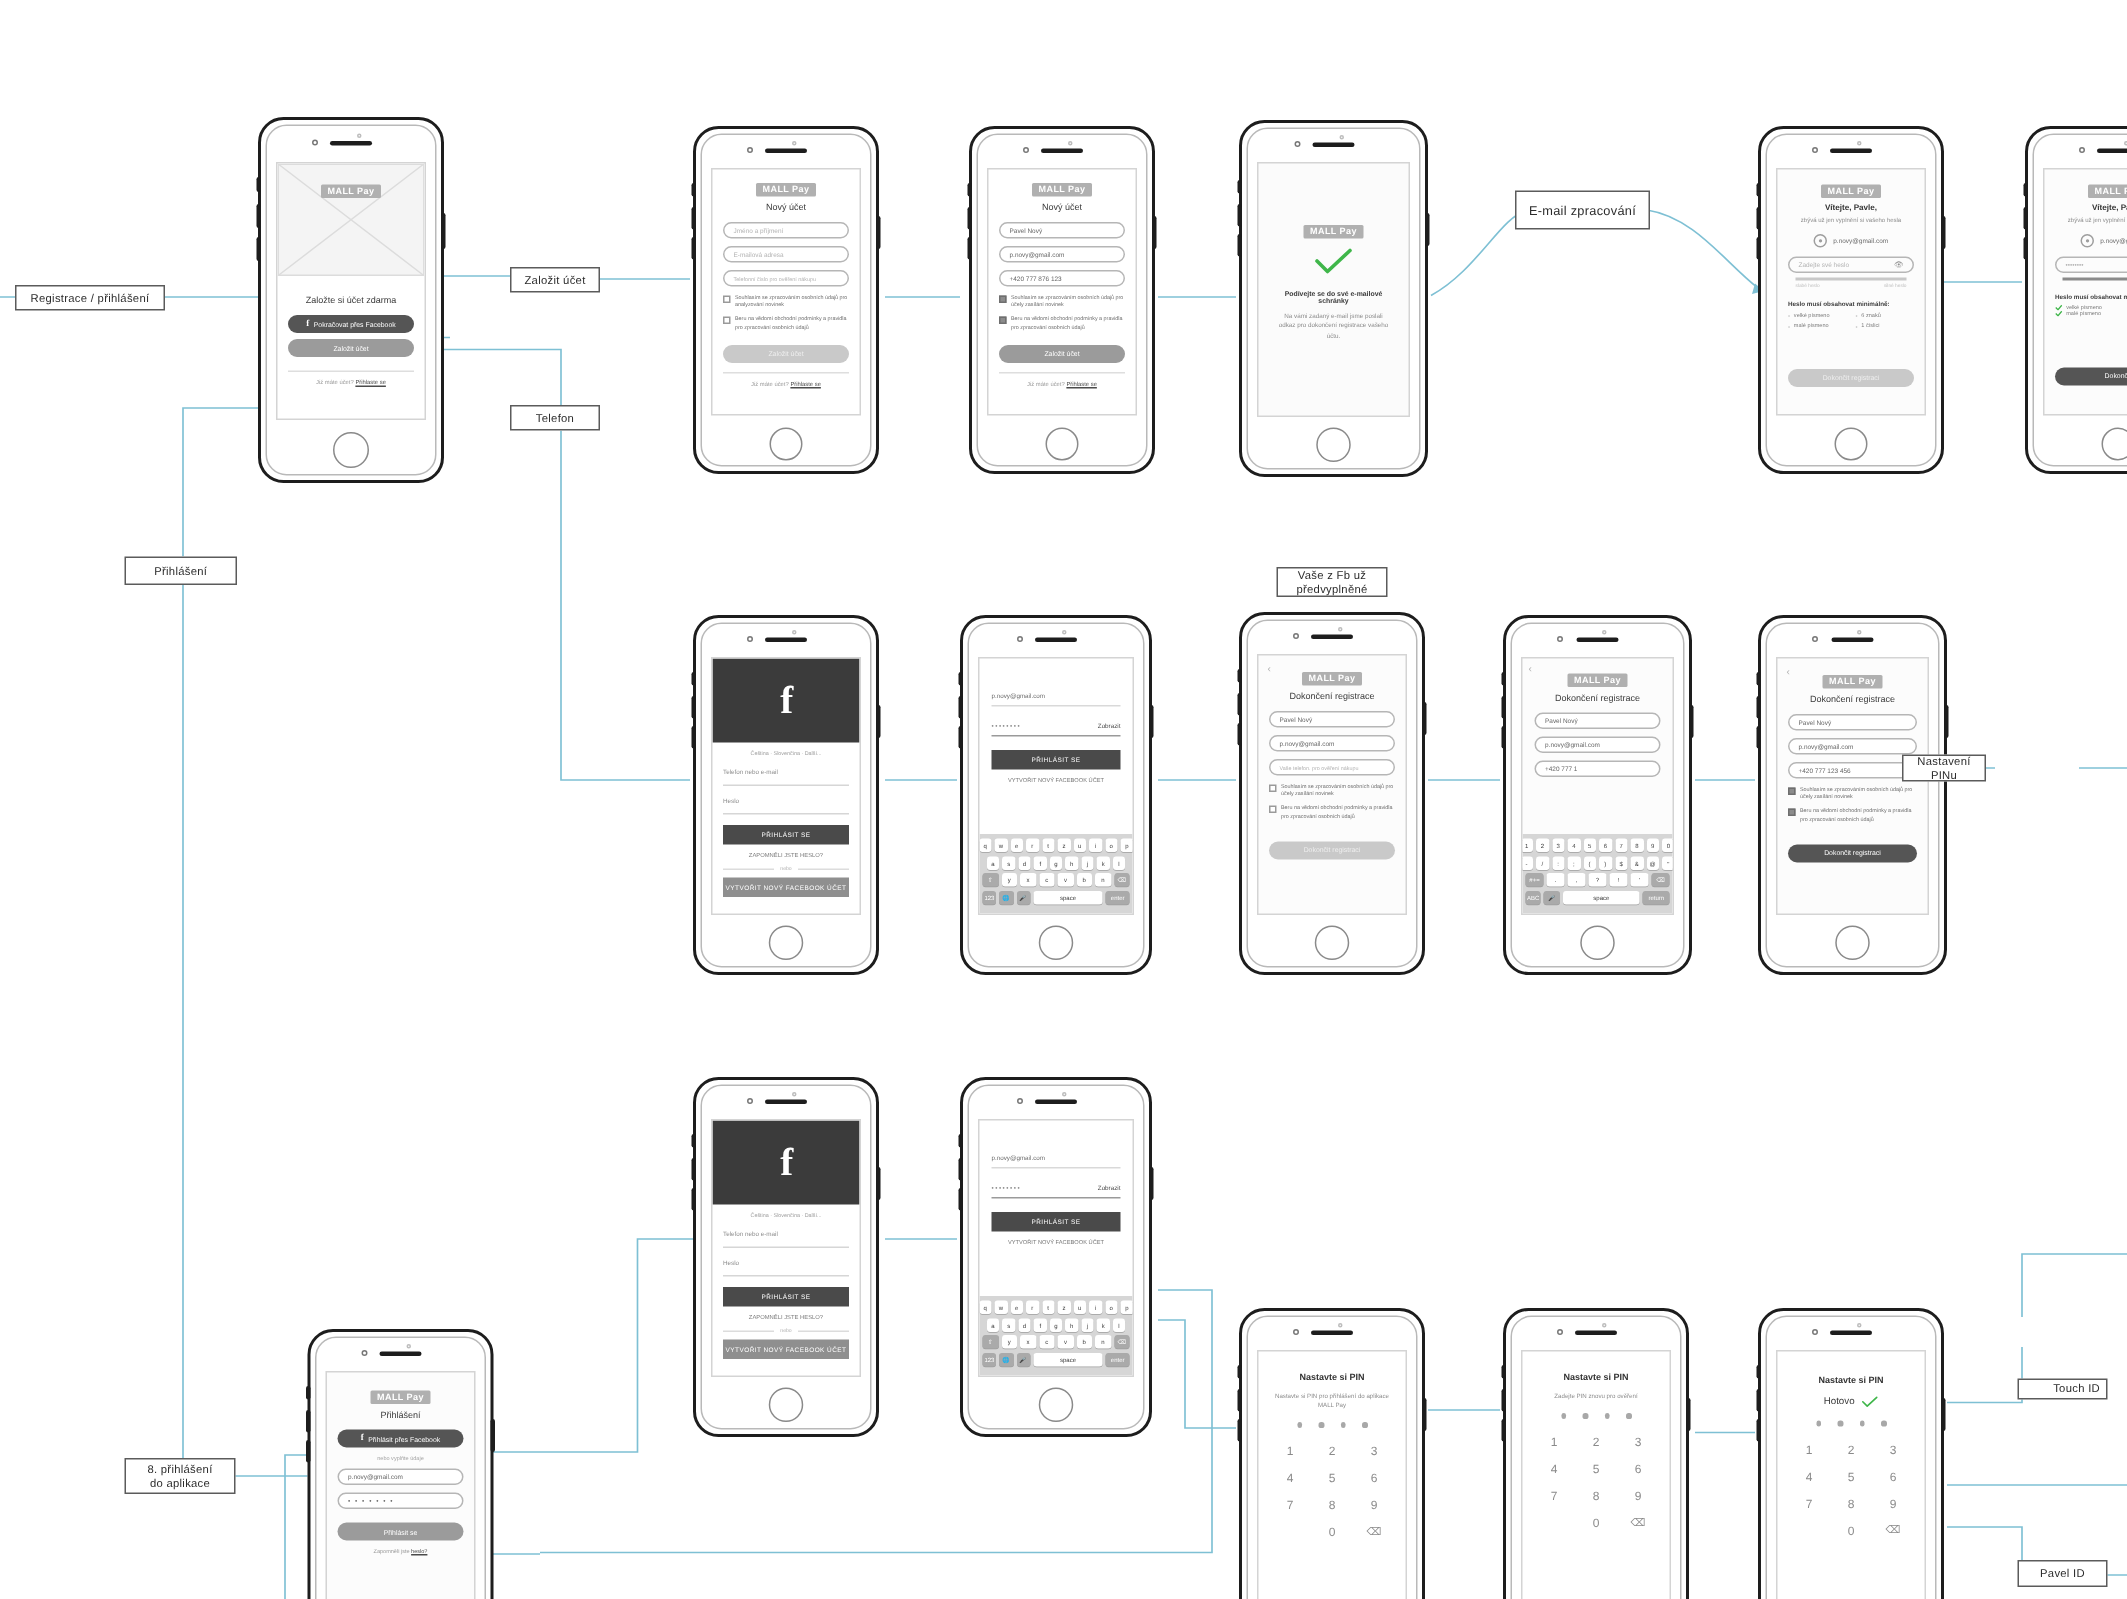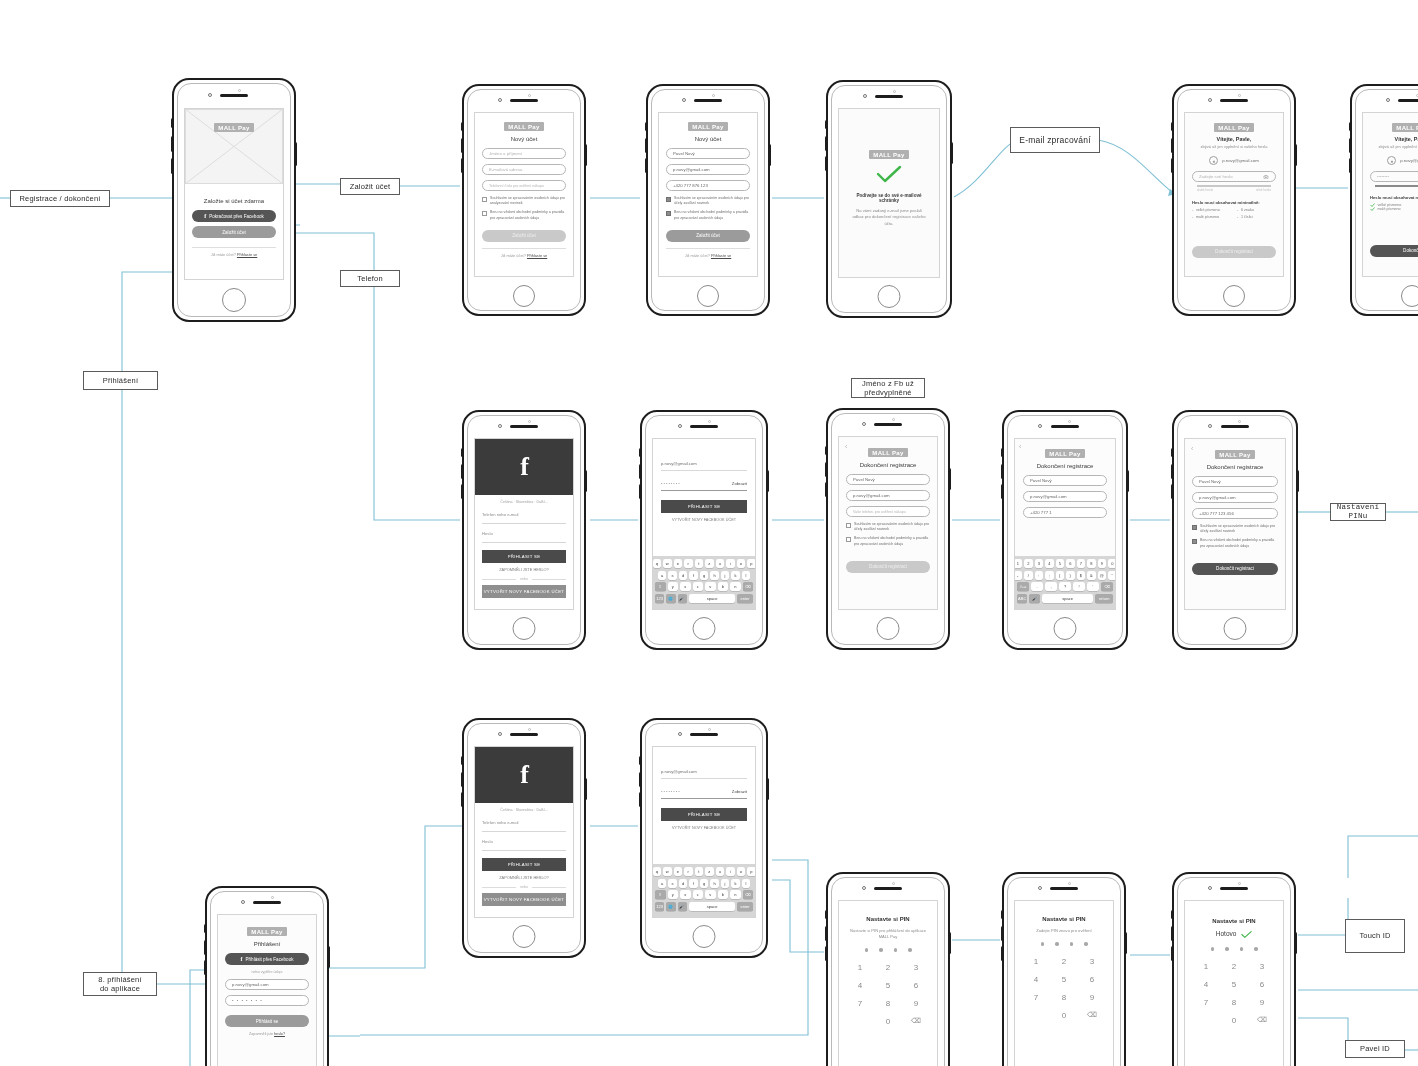--- a/index.html
+++ b/index.html
@@ -473,54 +473,54 @@
       <path d="M1298,1018 L1348,1018 L1348,1050"></path>
       <path d="M1390,1050 L1418,1050"></path>
     </g>
     <g fill="#7ec0d4">
       <polygon points="1018,137 1026,140.5 1018,144"></polygon>
       <polygon points="1170,189 1176,194 1168,196"></polygon>
     </g>
   </svg>
 
   <div class="flow-label" style="left:10px; top:190px; width:100px; height:17px;">
-    <span>Registrace / dokončení</span>
+    <span>Registrace / přihlášení</span>
   </div>
 
   <div class="flow-label" style="left:340px; top:178px; width:60px; height:17px;">
     <span>Založit účet</span>
   </div>
 
   <div class="flow-label" style="left:340px; top:270px; width:60px; height:17px;">
     <span>Telefon</span>
   </div>
 
   <div class="flow-label" style="left:83px; top:371px; width:75px; height:19px;">
     <span>Přihlášení</span>
   </div>
 
   <div class="flow-label" style="left:1010px; top:127px; width:90px; height:26px; font-size:8.5px;">
     <span>E-mail zpracování</span>
   </div>
 
   <div class="flow-label" style="left:851px; top:378px; width:74px; height:20px; white-space:pre-line;">
-    <span>Jméno z Fb už
+    <span>Vaše z Fb už
 předvyplněné</span>
   </div>
 
-  <div class="flow-label" style="left:1330px; top:503px; width:56px; height:18px;font-family:Liberation Mono, monospace;">
+  <div class="flow-label" style="left:1268px; top:503px; width:56px; height:18px;">
     <span>Nastavení PINu</span>
   </div>
 
   <div class="flow-label" style="left:83px; top:972px; width:74px; height:24px; white-space:pre-line;">
     <span>8. přihlášení
 do aplikace</span>
   </div>
 
-  <div class="flow-label" style="left:1345px; top:919px; width:60px; height:34px;">
+  <div class="flow-label" style="left:1345px; top:919px; width:60px; height:14px;justify-content:flex-end;">
     <span>Touch ID</span>
   </div>
 
   <div class="flow-label" style="left:1345px; top:1040px; width:60px; height:18px;">
     <span>Pavel ID</span>
   </div>
 
   <div class="phone" style="left:172px; top:78px; width:124px; height:244px;">
     <div class="inner-ring"></div>
     <div class="btn-side btn-left" style="top:38px; height:10px;"></div>

